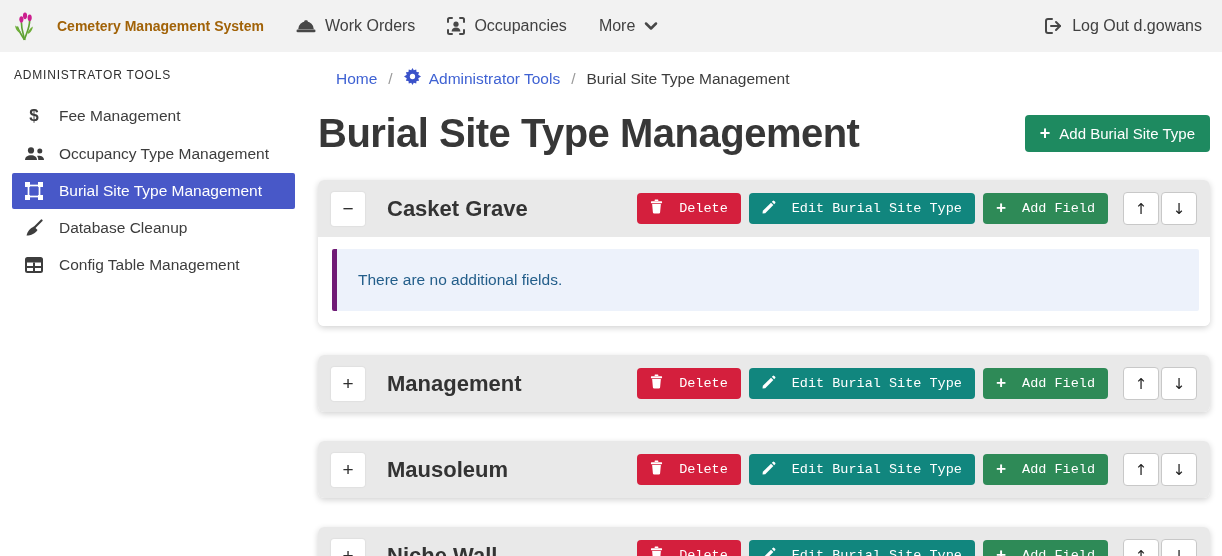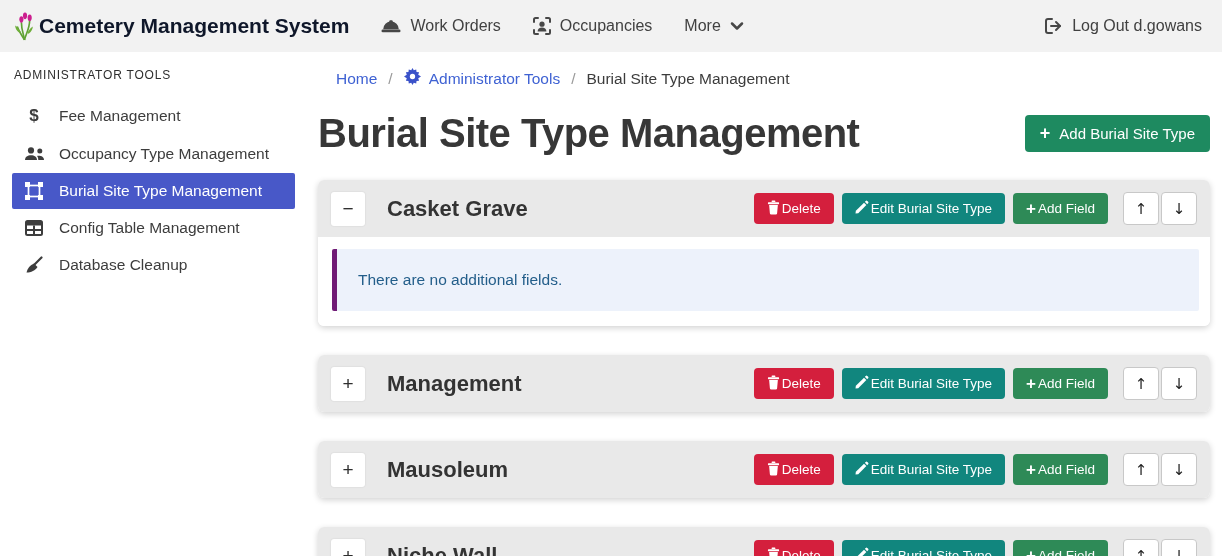--- a/index.html
+++ b/index.html
@@ -4,21 +4,21 @@
 <style>
   * { box-sizing: border-box; margin: 0; padding: 0; }
   html,body { width:1222px; height:556px; overflow:hidden; background:#fff;
     font-family:"Liberation Sans","DejaVu Sans",sans-serif; }
 
   
   .navbar { height:52px; background:#f2f2f2; display:flex; align-items:center;
     justify-content:space-between; padding:0 20px 0 12px; }
   .nav-left { display:flex; align-items:center; }
   .logo { display:flex; align-items:center; }
-  .brand { font-size:21px; font-weight:700; color:#0f172a; margin-left:2px; cursor:pointer; }
+  .brand { font-size:14px; font-weight:700; color:#a16207; margin-left:20px; cursor:pointer; }
   .nav-item { display:flex; align-items:center; gap:9px; margin-left:32px;
     color:#414141; font-size:16px; cursor:pointer; text-decoration:none; }
   .nav-item svg { display:block; }
 
   
   .content { display:flex; height:504px; }
   .sidebar { width:302px; flex:0 0 302px; padding-top:8px; }
   .side-heading { font-size:12px; color:#2e2e2e; letter-spacing:.8px; padding:8px 14px 14px; }
   .side-item { display:flex; align-items:center; gap:13px; margin:1px 7px 1px 12px;
     padding:9px 10px; font-size:15.5px; color:#3d3d3d; cursor:pointer; border-radius:2px; }
@@ -42,21 +42,21 @@
   .btn-add .plus { font-size:18px; font-weight:700; line-height:1; }
 
   
   .panel { border-radius:6px; box-shadow:0 2px 6px rgba(0,0,0,.18); margin-bottom:29px; overflow:hidden; }
   .panel-header { height:57px; background:#e9e9e9; display:flex; align-items:center; padding:0 13px; }
   .toggle { width:34px; height:34px; background:#fff; border:none; border-radius:3px;
     font-size:19px; color:#2f2f2f; cursor:pointer; line-height:1; box-shadow:0 0 2px rgba(0,0,0,.12); }
   .panel-title { font-size:22px; font-weight:600; color:#333; margin-left:22px; flex:1; }
   .panel-actions { display:flex; align-items:center; gap:8px; }
   .btn { height:31px; border:none; border-radius:4px; color:#fff; font-size:13.5px;
-    display:flex; align-items:center; gap:2px; padding:0 13px; cursor:pointer; white-space:nowrap; }
+    display:flex; align-items:center; gap:16px; padding:0 13px; cursor:pointer; white-space:nowrap;font-family:Liberation Mono, monospace; }
   .btn .plus { font-size:17px; font-weight:700; line-height:1; }
   .danger { background:#d41f3d; }
   .teal   { background:#11867e; }
   .green  { background:#2e8a57; }
   .arrow-group { display:flex; gap:2px; margin-left:7px; }
   .arrow { width:36px; height:33px; background:#fff; border:1px solid #c8c8c8; border-radius:4px;
     font-family:"DejaVu Sans",sans-serif; font-size:15px; color:#222; cursor:pointer; }
 
   .panel-body { background:#fff; padding:12px 11px 15px 14px; }
   .alert-info { background:#edf2fb; border-left:5px solid #701a75; color:#235e8a;
@@ -164,38 +164,38 @@
           <rect x="13" y="0" width="5" height="5" fill="#fff"></rect>
           <rect x="0" y="13" width="5" height="5" fill="#fff"></rect>
           <rect x="13" y="13" width="5" height="5" fill="#fff"></rect>
         </svg>
       </span>
       <span>Burial Site Type Management</span>
     </div>
 
     <div class="side-item">
       <span class="sicon">
+        <svg width="18" height="18" viewBox="0 0 18 18">
+          <line x1="16.5" y1="1.5" x2="9.5" y2="8.5" stroke="#3d3d3d" stroke-width="2.2" stroke-linecap="round"></line>
+          <path d="M9 7.5 L12.5 11 C10.5 14.5 6 16.5 1.5 16.5 C2.5 12 5 9.5 9 7.5 Z" fill="#3d3d3d"></path>
+        </svg>
+      </span>
+      <span>Database Cleanup</span>
+    </div>
+
+    <div class="side-item">
+      <span class="sicon">
         <svg width="18" height="16" viewBox="0 0 18 16">
           <rect x="1" y="1" width="16" height="14" rx="1.5" fill="none" stroke="#3d3d3d" stroke-width="2"></rect>
           <rect x="1" y="1" width="16" height="4.5" fill="#3d3d3d"></rect>
           <line x1="1" y1="10" x2="17" y2="10" stroke="#3d3d3d" stroke-width="2"></line>
           <line x1="9" y1="5.5" x2="9" y2="15" stroke="#3d3d3d" stroke-width="2"></line>
         </svg>
       </span>
       <span>Config Table Management</span>
-    </div>
-
-    <div class="side-item">
-      <span class="sicon">
-        <svg width="18" height="18" viewBox="0 0 18 18">
-          <line x1="16.5" y1="1.5" x2="9.5" y2="8.5" stroke="#3d3d3d" stroke-width="2.2" stroke-linecap="round"></line>
-          <path d="M9 7.5 L12.5 11 C10.5 14.5 6 16.5 1.5 16.5 C2.5 12 5 9.5 9 7.5 Z" fill="#3d3d3d"></path>
-        </svg>
-      </span>
-      <span>Database Cleanup</span>
     </div>
   </aside>
 
   <main class="main">
 
     <nav class="breadcrumb">
       <a class="crumb-link">
         <span>Home</span>
       </a>
       <span class="sep">/</span>

